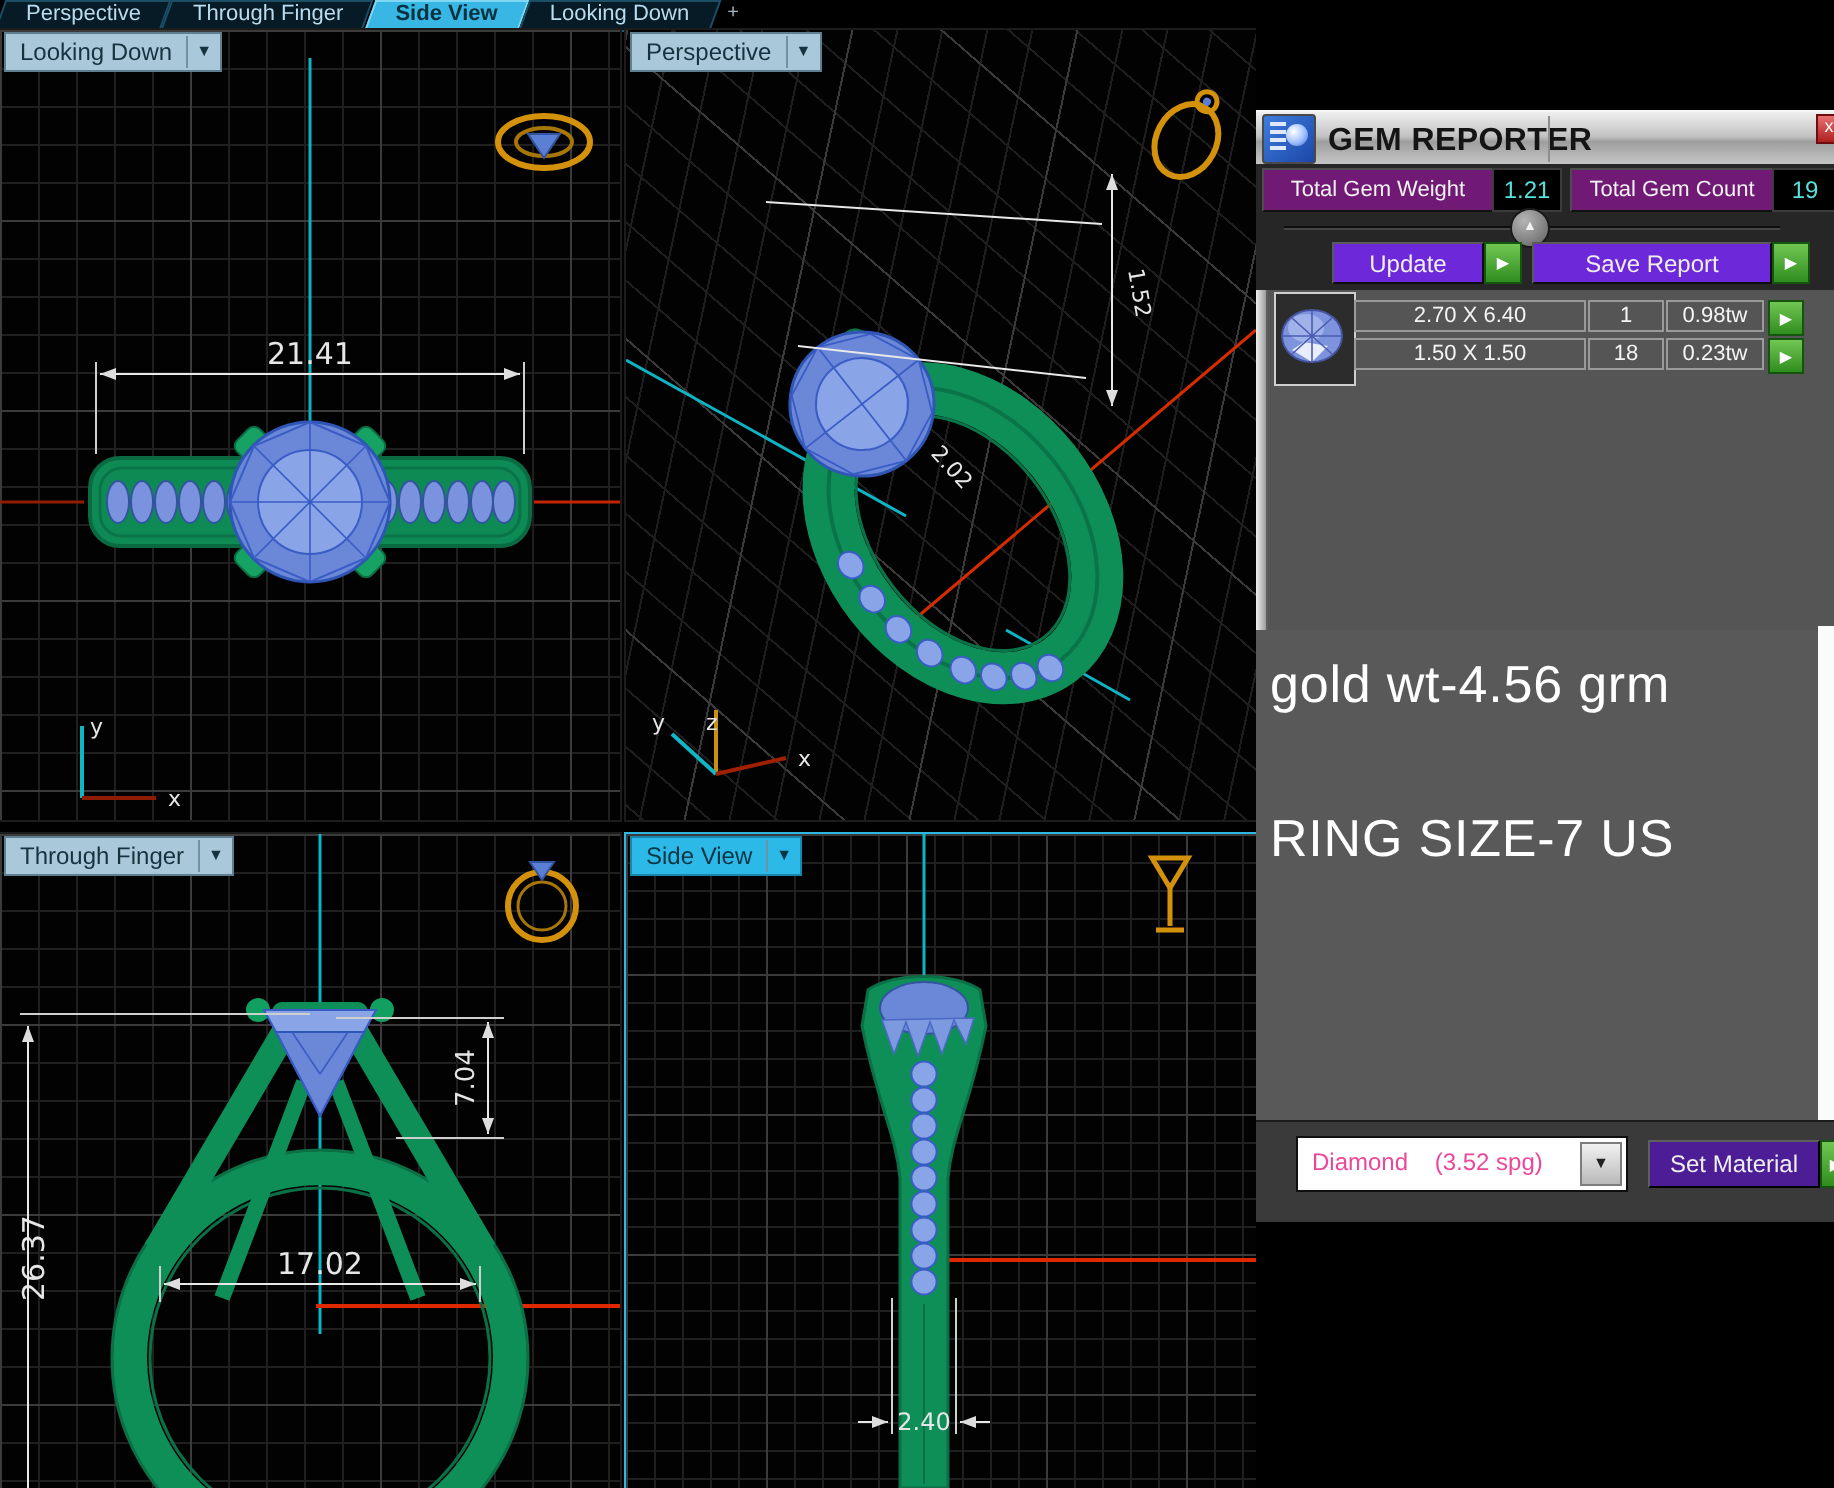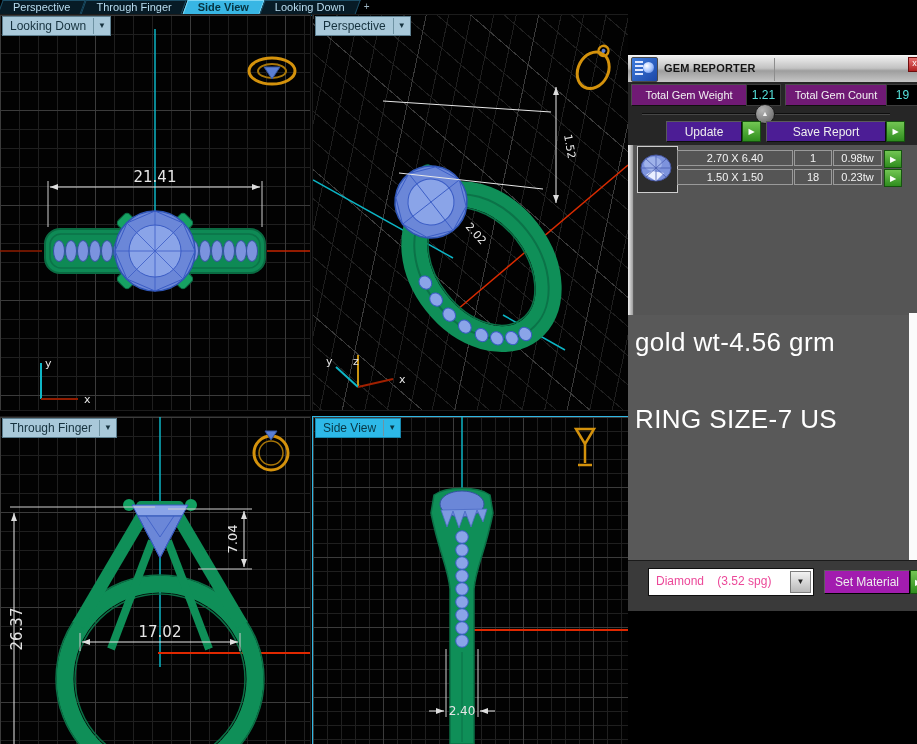--- a/index.html
+++ b/index.html
@@ -45,21 +45,21 @@
   .vp-label .txt{padding:0 7px;}
   .vp-label .arr{border-left:1px solid #6f93a3;padding:0 4px;font-size:8px;line-height:16px;}
   .vp-label.active{background:#2db9e8;border-color:#1787ad;color:#083644;}
   .vp-svg{position:absolute;inset:0;z-index:2;}
 
   
   #panel{position:absolute;left:628px;top:0;width:289px;height:744px;background:#000;overflow:hidden;}
   #gr-titlebar{position:absolute;left:0;top:55px;width:289px;height:27px;
       background:linear-gradient(#efefef,#c2c2c2 45%,#9e9e9e 55%,#c9c9c9);
       border-top:1px solid #f5f5f5;border-bottom:1px solid #6a6a6a;}
-  #gr-titlebar .ttl{position:absolute;left:36px;top:6px;font-size:11px;font-weight:bold;color:#141414;letter-spacing:.2px;}
+  #gr-titlebar .ttl{position:absolute;left:36px;top:6px;font-size:16px;font-weight:bold;color:#141414;letter-spacing:.2px;}
   #gr-titlebar .split{position:absolute;left:146px;top:2px;width:1px;height:23px;background:#8d8d8d;}
   #gr-icon{position:absolute;left:3px;top:57px;width:25px;height:23px;border:1px solid #4a4a4a;border-radius:2px;
       background:linear-gradient(135deg,#3f7ddd,#1b47a8);}
   #gr-icon::before{content:'';position:absolute;left:3px;top:3px;width:8px;height:15px;
       background:repeating-linear-gradient(#dfe8ff 0 2px,transparent 2px 4px);}
   #gr-icon::after{content:'';position:absolute;right:3px;top:4px;width:11px;height:11px;border-radius:50%;
       background:radial-gradient(circle at 35% 35%,#ffffff,#9fc0ff 55%,#3b66c4);}
   #gr-close{position:absolute;left:280px;top:57px;width:11px;height:13px;background:linear-gradient(#e87070,#b02020);
       border:1px solid #6e0d0d;color:#fff;font-size:9px;line-height:11px;text-align:center;}
   #gr-body{position:absolute;left:0;top:82px;width:289px;height:63px;background:#262626;
@@ -67,21 +67,21 @@
   .gr-lbl{position:absolute;height:20px;background:#701a75;border:1px solid;
       border-color:#4d4d4d #101010 #101010 #4d4d4d;color:#f2f2f2;font-size:11px;
       display:flex;align-items:center;justify-content:center;}
   .gr-val{position:absolute;height:20px;background:#000;border:1px solid #3c3c3c;color:#55e2dc;
       font-size:12px;display:flex;align-items:center;justify-content:center;}
   #gr-groove{position:absolute;left:14px;top:113px;width:248px;height:0;
       border-top:1px solid #0e0e0e;border-bottom:1px solid #464646;}
   #gr-collapse{position:absolute;left:127px;top:104px;width:18px;height:18px;border-radius:50%;
       background:radial-gradient(circle at 35% 30%,#b5b5b5,#5f5f5f);border:1px solid #1a1a1a;
       color:#f4f4f4;font-size:7px;text-align:center;line-height:17px;}
-  .gr-btn{position:absolute;height:19px;background:#4c1d95;border:1px solid;
+  .gr-btn{position:absolute;height:19px;background:#6d28d9;border:1px solid;
       border-color:#5a5a5a #0e0e0e #0e0e0e #5a5a5a;color:#eee;font-size:12px;
       display:flex;align-items:center;justify-content:center;cursor:default;}
   .green-btn{position:absolute;background:linear-gradient(#72c653,#2f8d1e);border:1px solid #15540e;
       color:#fff;display:flex;align-items:center;justify-content:center;font-size:8px;}
   #gr-gray{position:absolute;left:0;top:145px;width:289px;height:170px;background:#555;}
   #gr-notes{position:absolute;left:0;top:315px;width:289px;height:245px;background:#595959;}
   .note-line{position:absolute;left:7px;color:#fff;font-size:26px;letter-spacing:.4px;}
   #white-sliver{position:absolute;left:281px;top:313px;width:8px;height:247px;background:#fbfbfb;}
   #scroll-strip{position:absolute;left:0;top:145px;width:5px;height:415px;
       background:linear-gradient(to right,#efefef,#9c9c9c);border-right:1px solid #5e5e5e;}
@@ -95,21 +95,21 @@
   .c-wt{width:47px;margin-left:1px;}
   .c-head2{width:86px;margin-left:1px;}
   #gr-bottom{position:absolute;left:0;top:560px;width:289px;height:50px;background:#3a3a3a;
       border-top:1px solid #1b1b1b;}
   #mat-select{position:absolute;left:20px;top:568px;width:164px;height:26px;background:#fff;
       border:1px solid #0f0f0f;box-shadow:inset 0 0 0 1px #fdfdfd;}
   #mat-select .val{position:absolute;left:7px;top:5px;font-size:12px;color:#ec4899;white-space:pre;}
   #mat-select .dd{position:absolute;right:2px;top:2px;bottom:2px;width:19px;
       background:linear-gradient(#f2f2f2,#b9b9b9);border:1px solid #7d7d7d;
       color:#222;font-size:8px;text-align:center;line-height:20px;}
-  #set-material{left:196px;top:570px;width:84px;height:22px;background:#a21caf;
+  #set-material{left:196px;top:570px;width:84px;height:22px;background:#4c1d95;
       border-color:#5f5f5f #000 #000 #5f5f5f;}
   
   .dim{fill:#e6e6e6;font-family:"DejaVu Sans",sans-serif;}
 </style>
 </head>
 <body>
 
 <div id="screen">
 
   <div id="tabbar">

